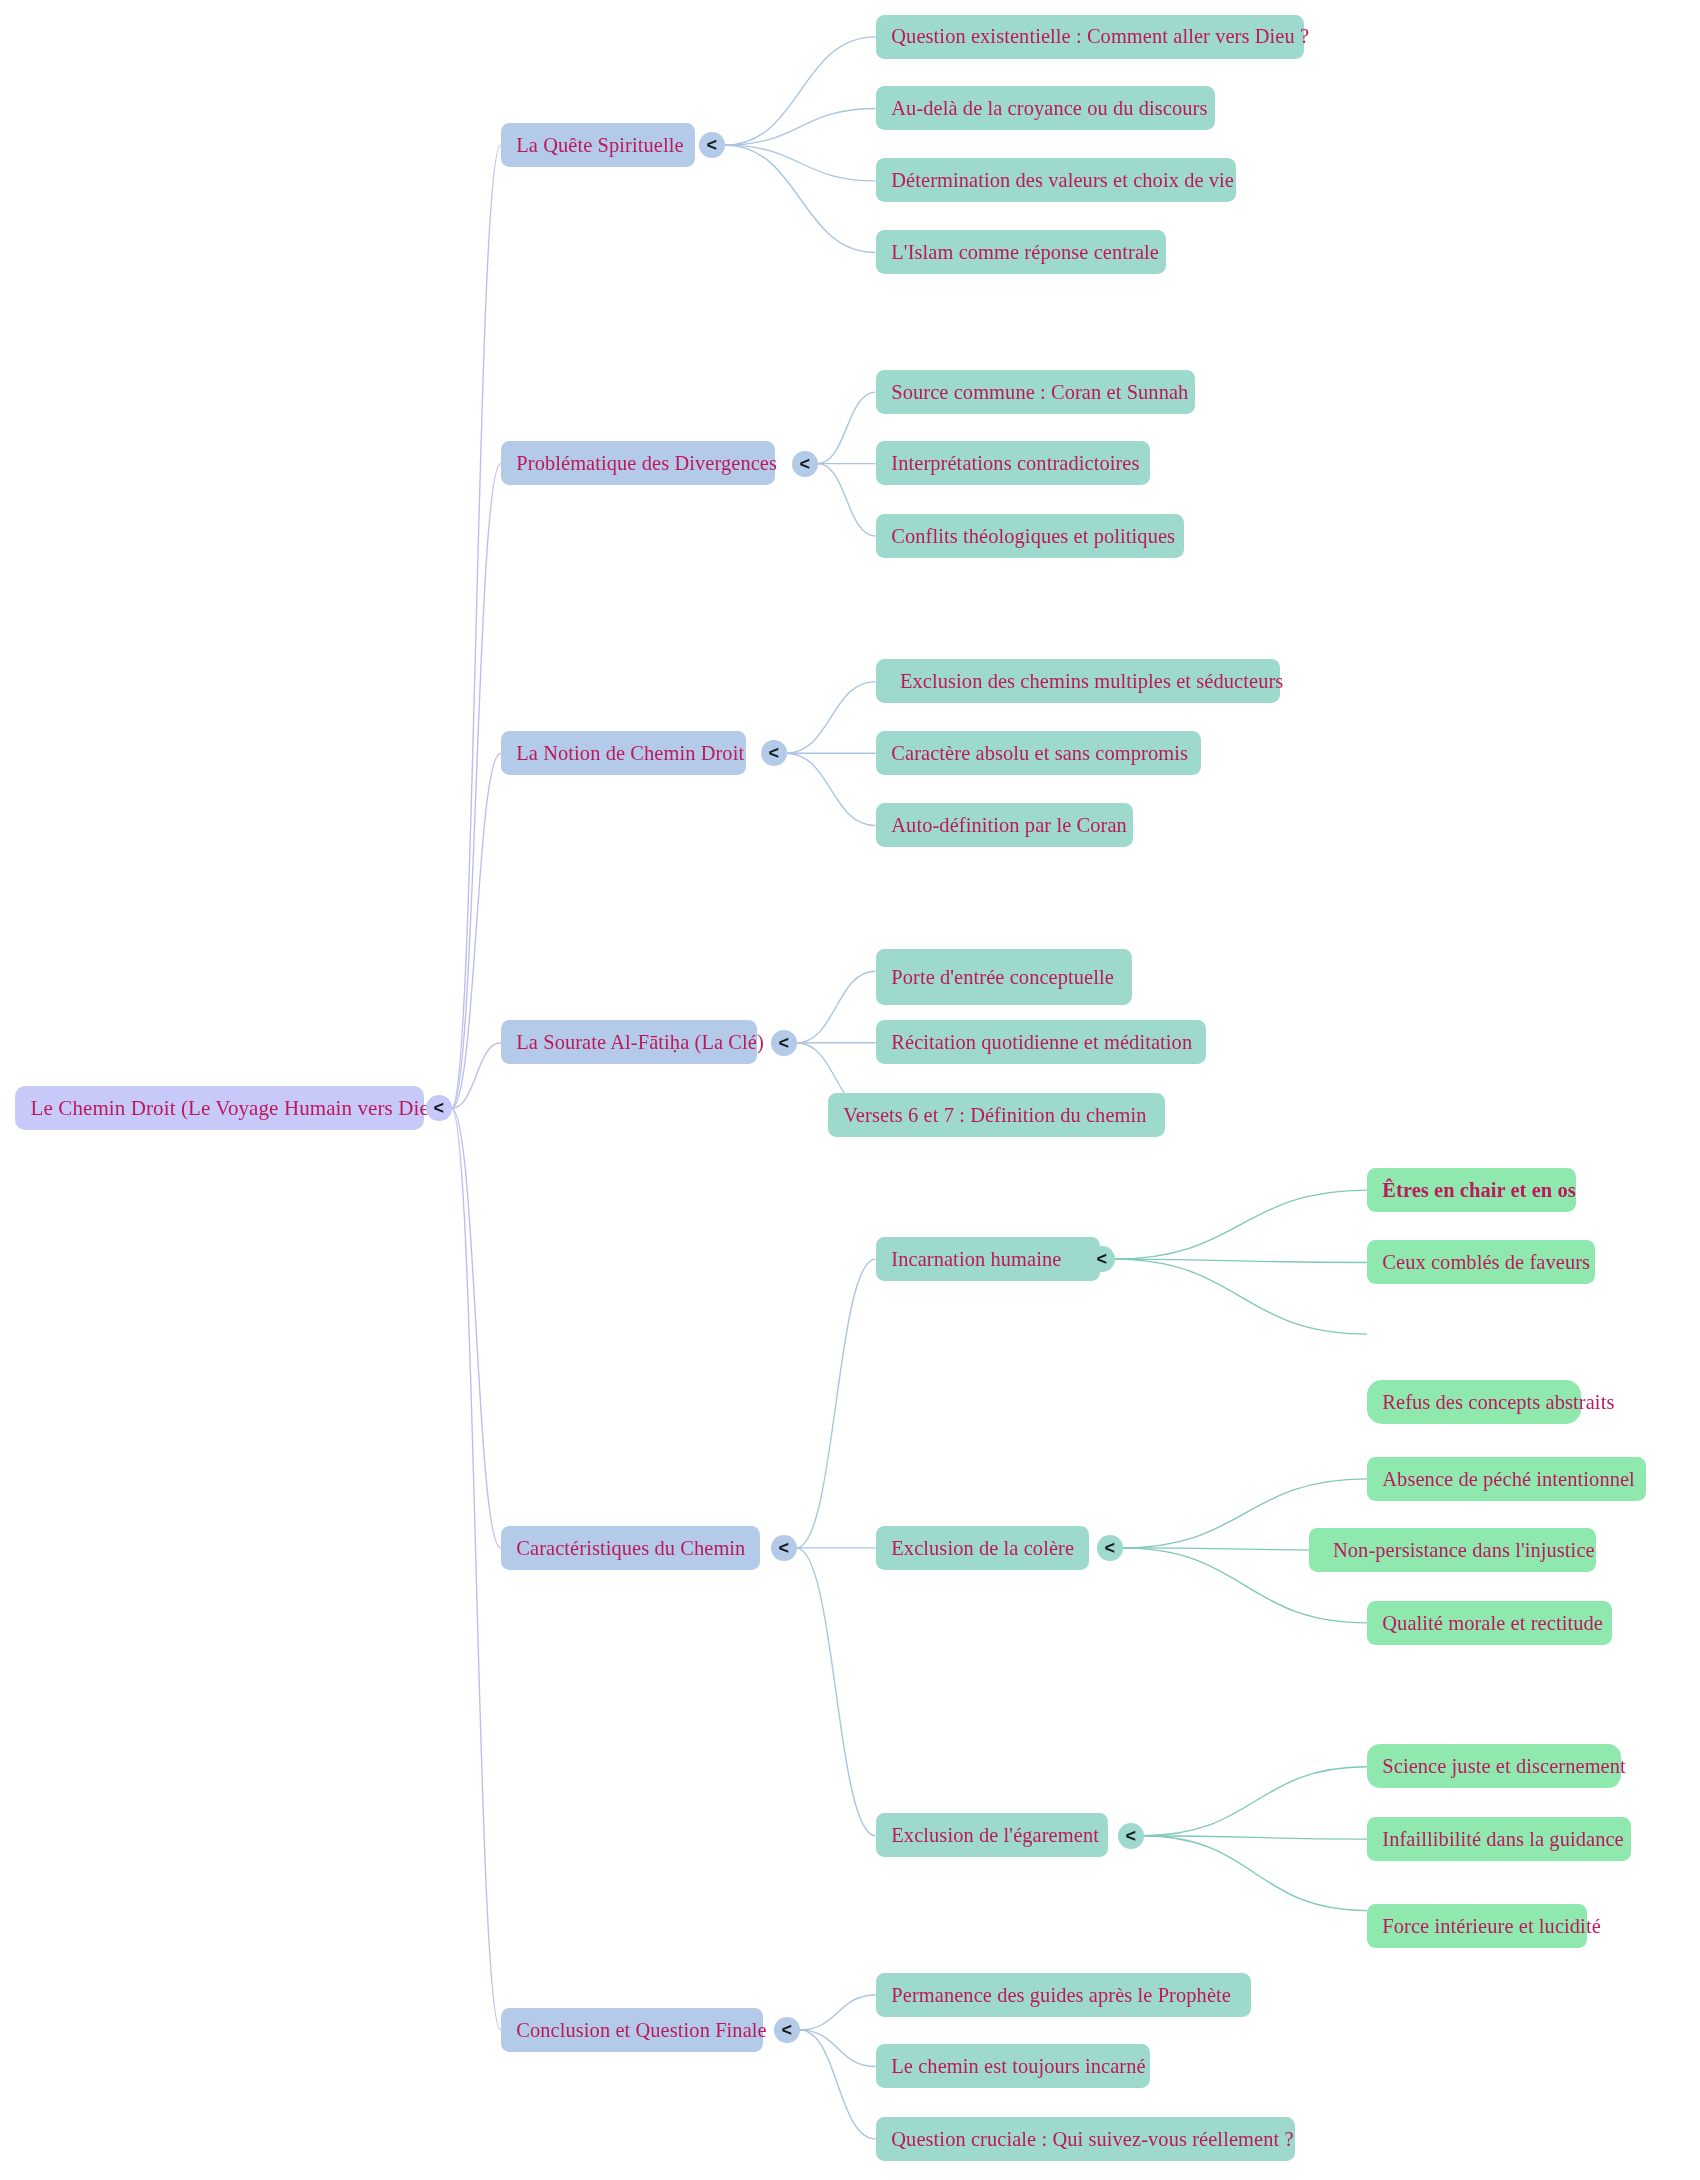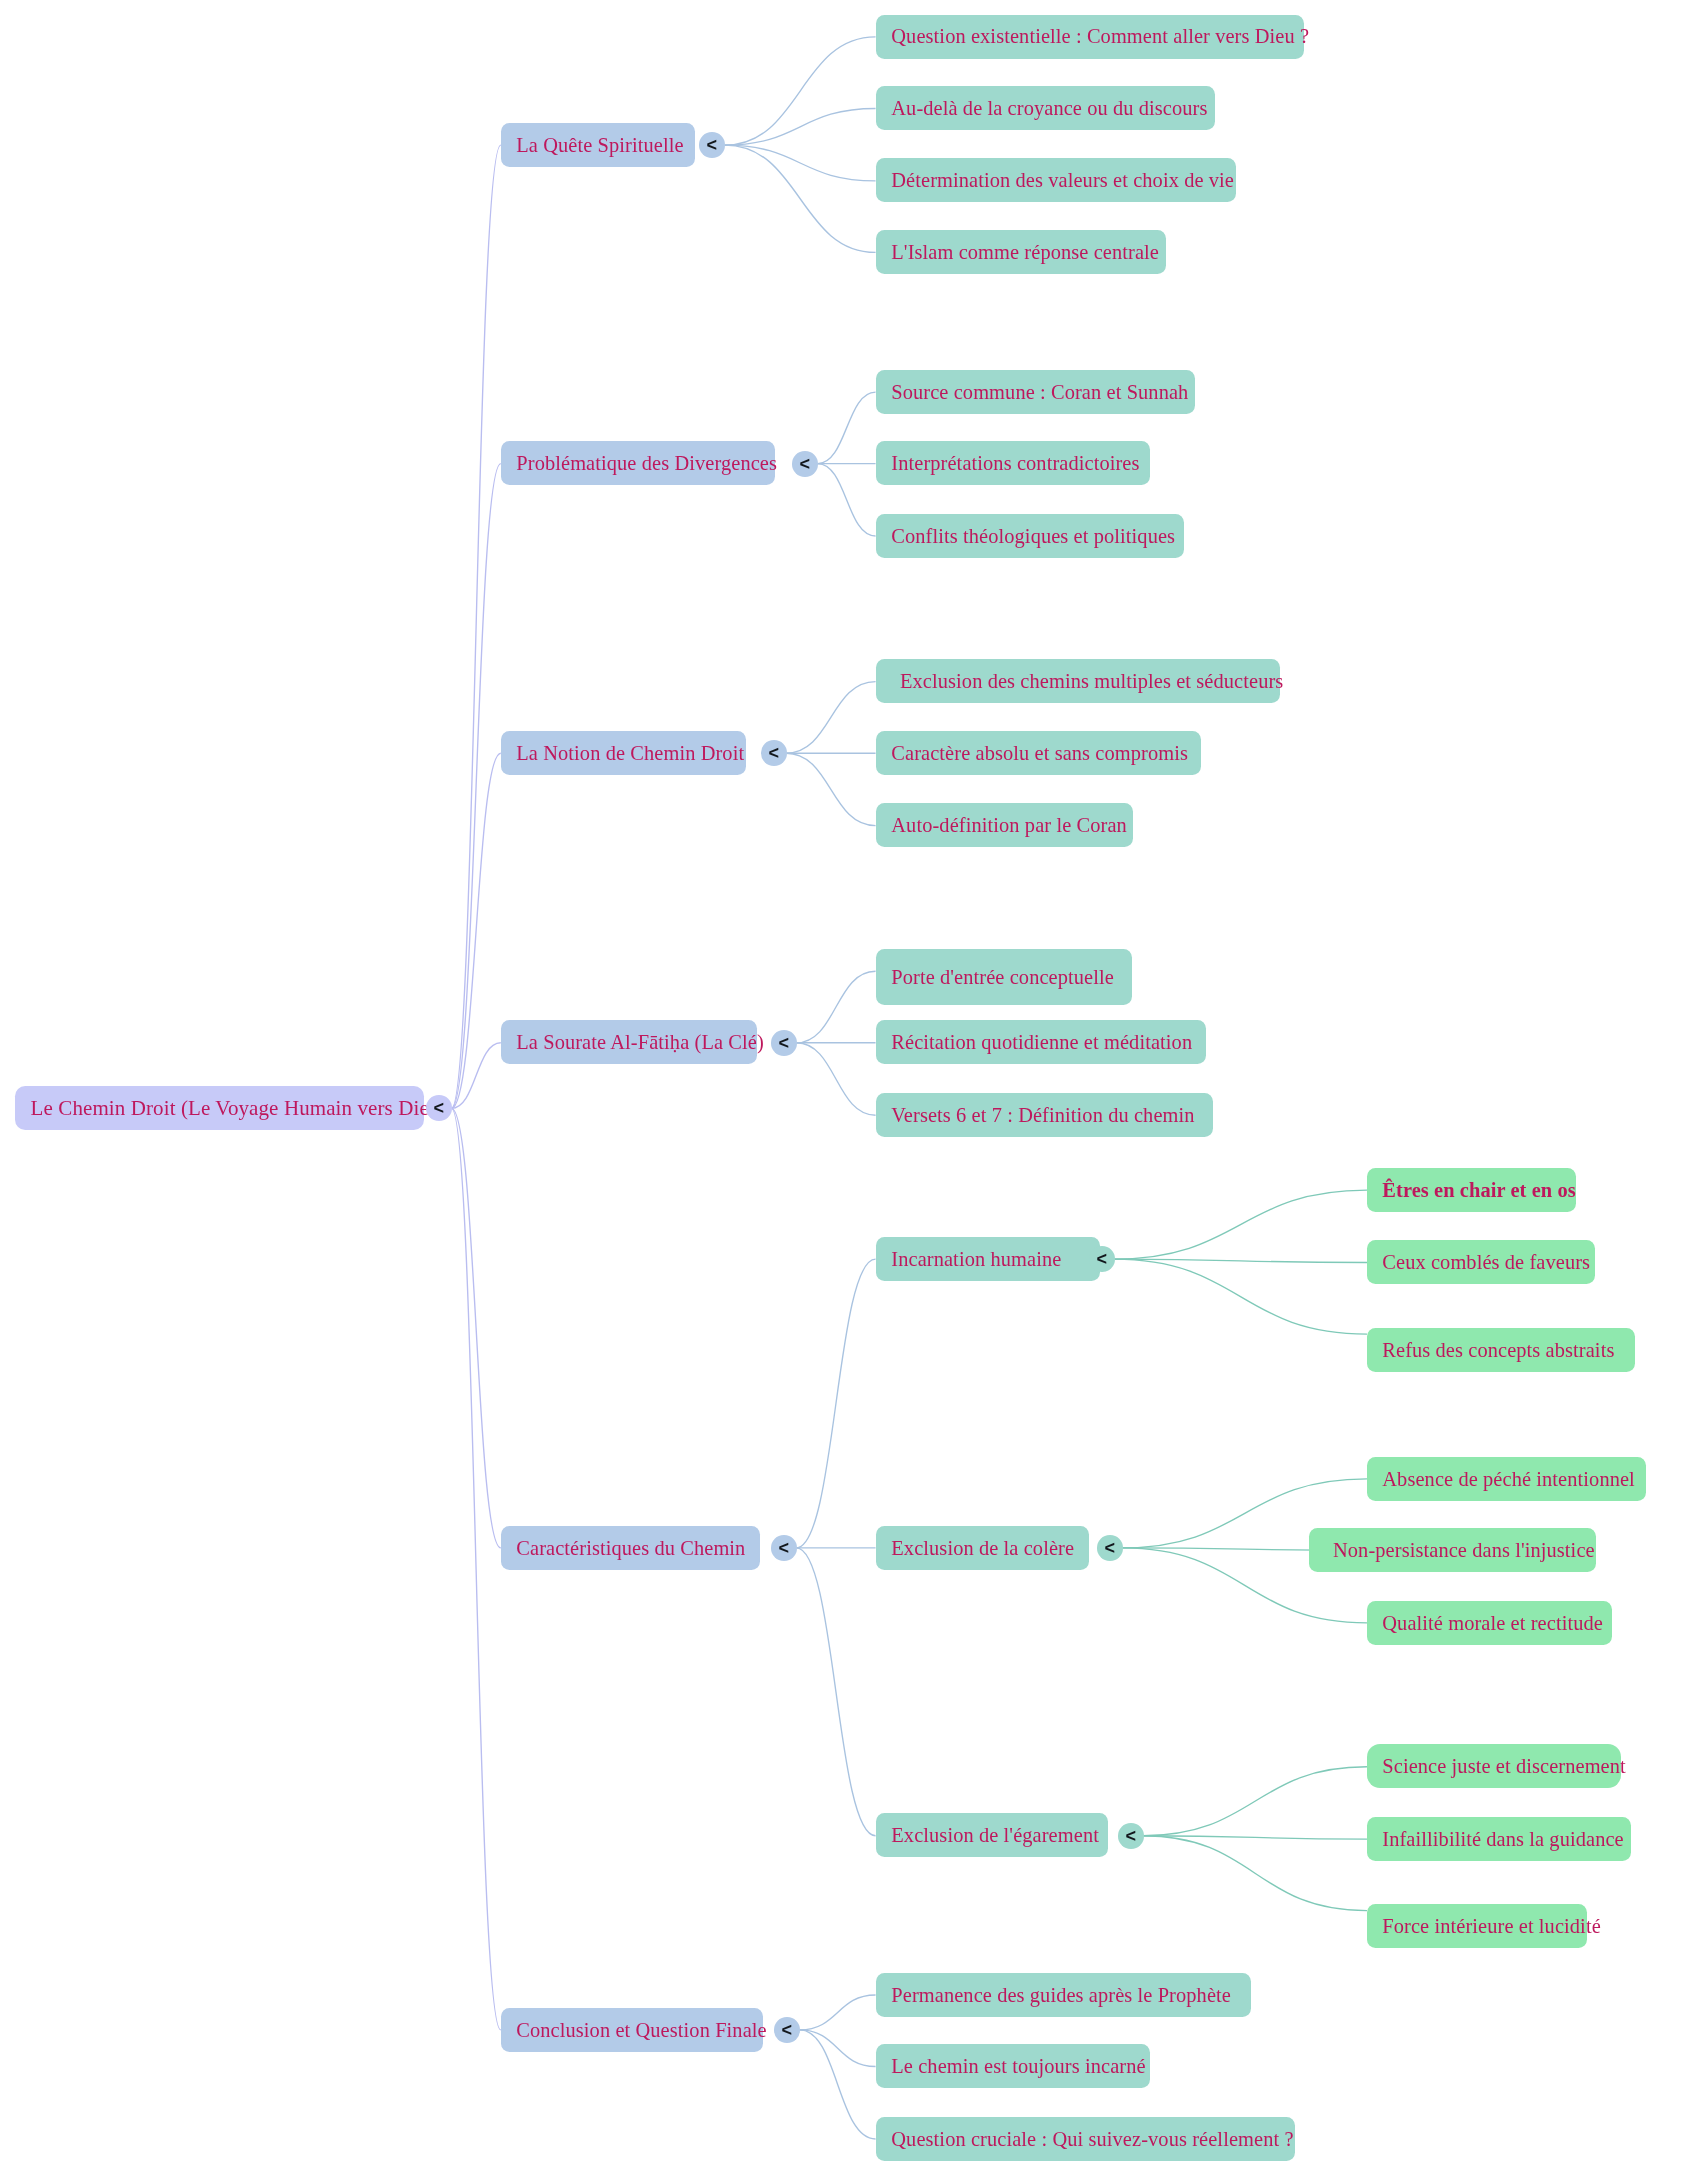--- a/index.html
+++ b/index.html
@@ -113,34 +113,34 @@
       <div class="node lvl1" style="left: 501px; top: 731px; width: 245px; height: 44px;">
         <span>La Notion de Chemin Droit</span>
       </div>
       <div class="toggle lvl1" style="left: 761px; top: 740px;">&lt;</div>
       <div class="node lvl2" style="left: 876px; top: 949px; width: 256px; height: 56px;">
         <span>Porte d'entrée conceptuelle</span>
       </div>
       <div class="node lvl2" style="left: 876px; top: 1020px; width: 330px; height: 44px;">
         <span>Récitation quotidienne et méditation</span>
       </div>
-      <div class="node lvl2" style="left: 876px; top: 1093px; width: 337px; height: 44px;">
+      <div class="node lvl2" style="left: 828px; top: 1093px; width: 337px; height: 44px;">
         <span>Versets 6 et 7 : Définition du chemin</span>
       </div>
       <div class="node lvl1" style="left: 501px; top: 1020px; width: 256px; height: 44px;">
         <span>La Sourate Al-Fātiḥa (La Clé)</span>
       </div>
       <div class="toggle lvl1" style="left: 771px; top: 1030px;">&lt;</div>
       <div class="node lvl3" style="left: 1367px; top: 1168px; width: 209px; height: 44px; font-weight: bold;">
         <span>Êtres en chair et en os</span>
       </div>
       <div class="node lvl3" style="left: 1367px; top: 1240px; width: 228px; height: 44px;">
         <span>Ceux comblés de faveurs</span>
       </div>
-      <div class="node lvl3" style="left: 1367px; top: 1328px; width: 268px; height: 44px;">
+      <div class="node lvl3" style="left: 1367px; top: 1380px; width: 214px; height: 44px; border-radius: 15px;">
         <span>Refus des concepts abstraits</span>
       </div>
       <div class="node lvl2" style="left: 876px; top: 1237px; width: 224px; height: 44px;">
         <span>Incarnation humaine</span>
       </div>
       <div class="toggle lvl2" style="left: 1089px; top: 1246px;">&lt;</div>
       <div class="node lvl3" style="left: 1367px; top: 1457px; width: 279px; height: 44px;">
         <span>Absence de péché intentionnel</span>
       </div>
       <div class="node lvl3" style="left: 1309px; top: 1528px; width: 287px; height: 44px; padding-left: 24px;">

